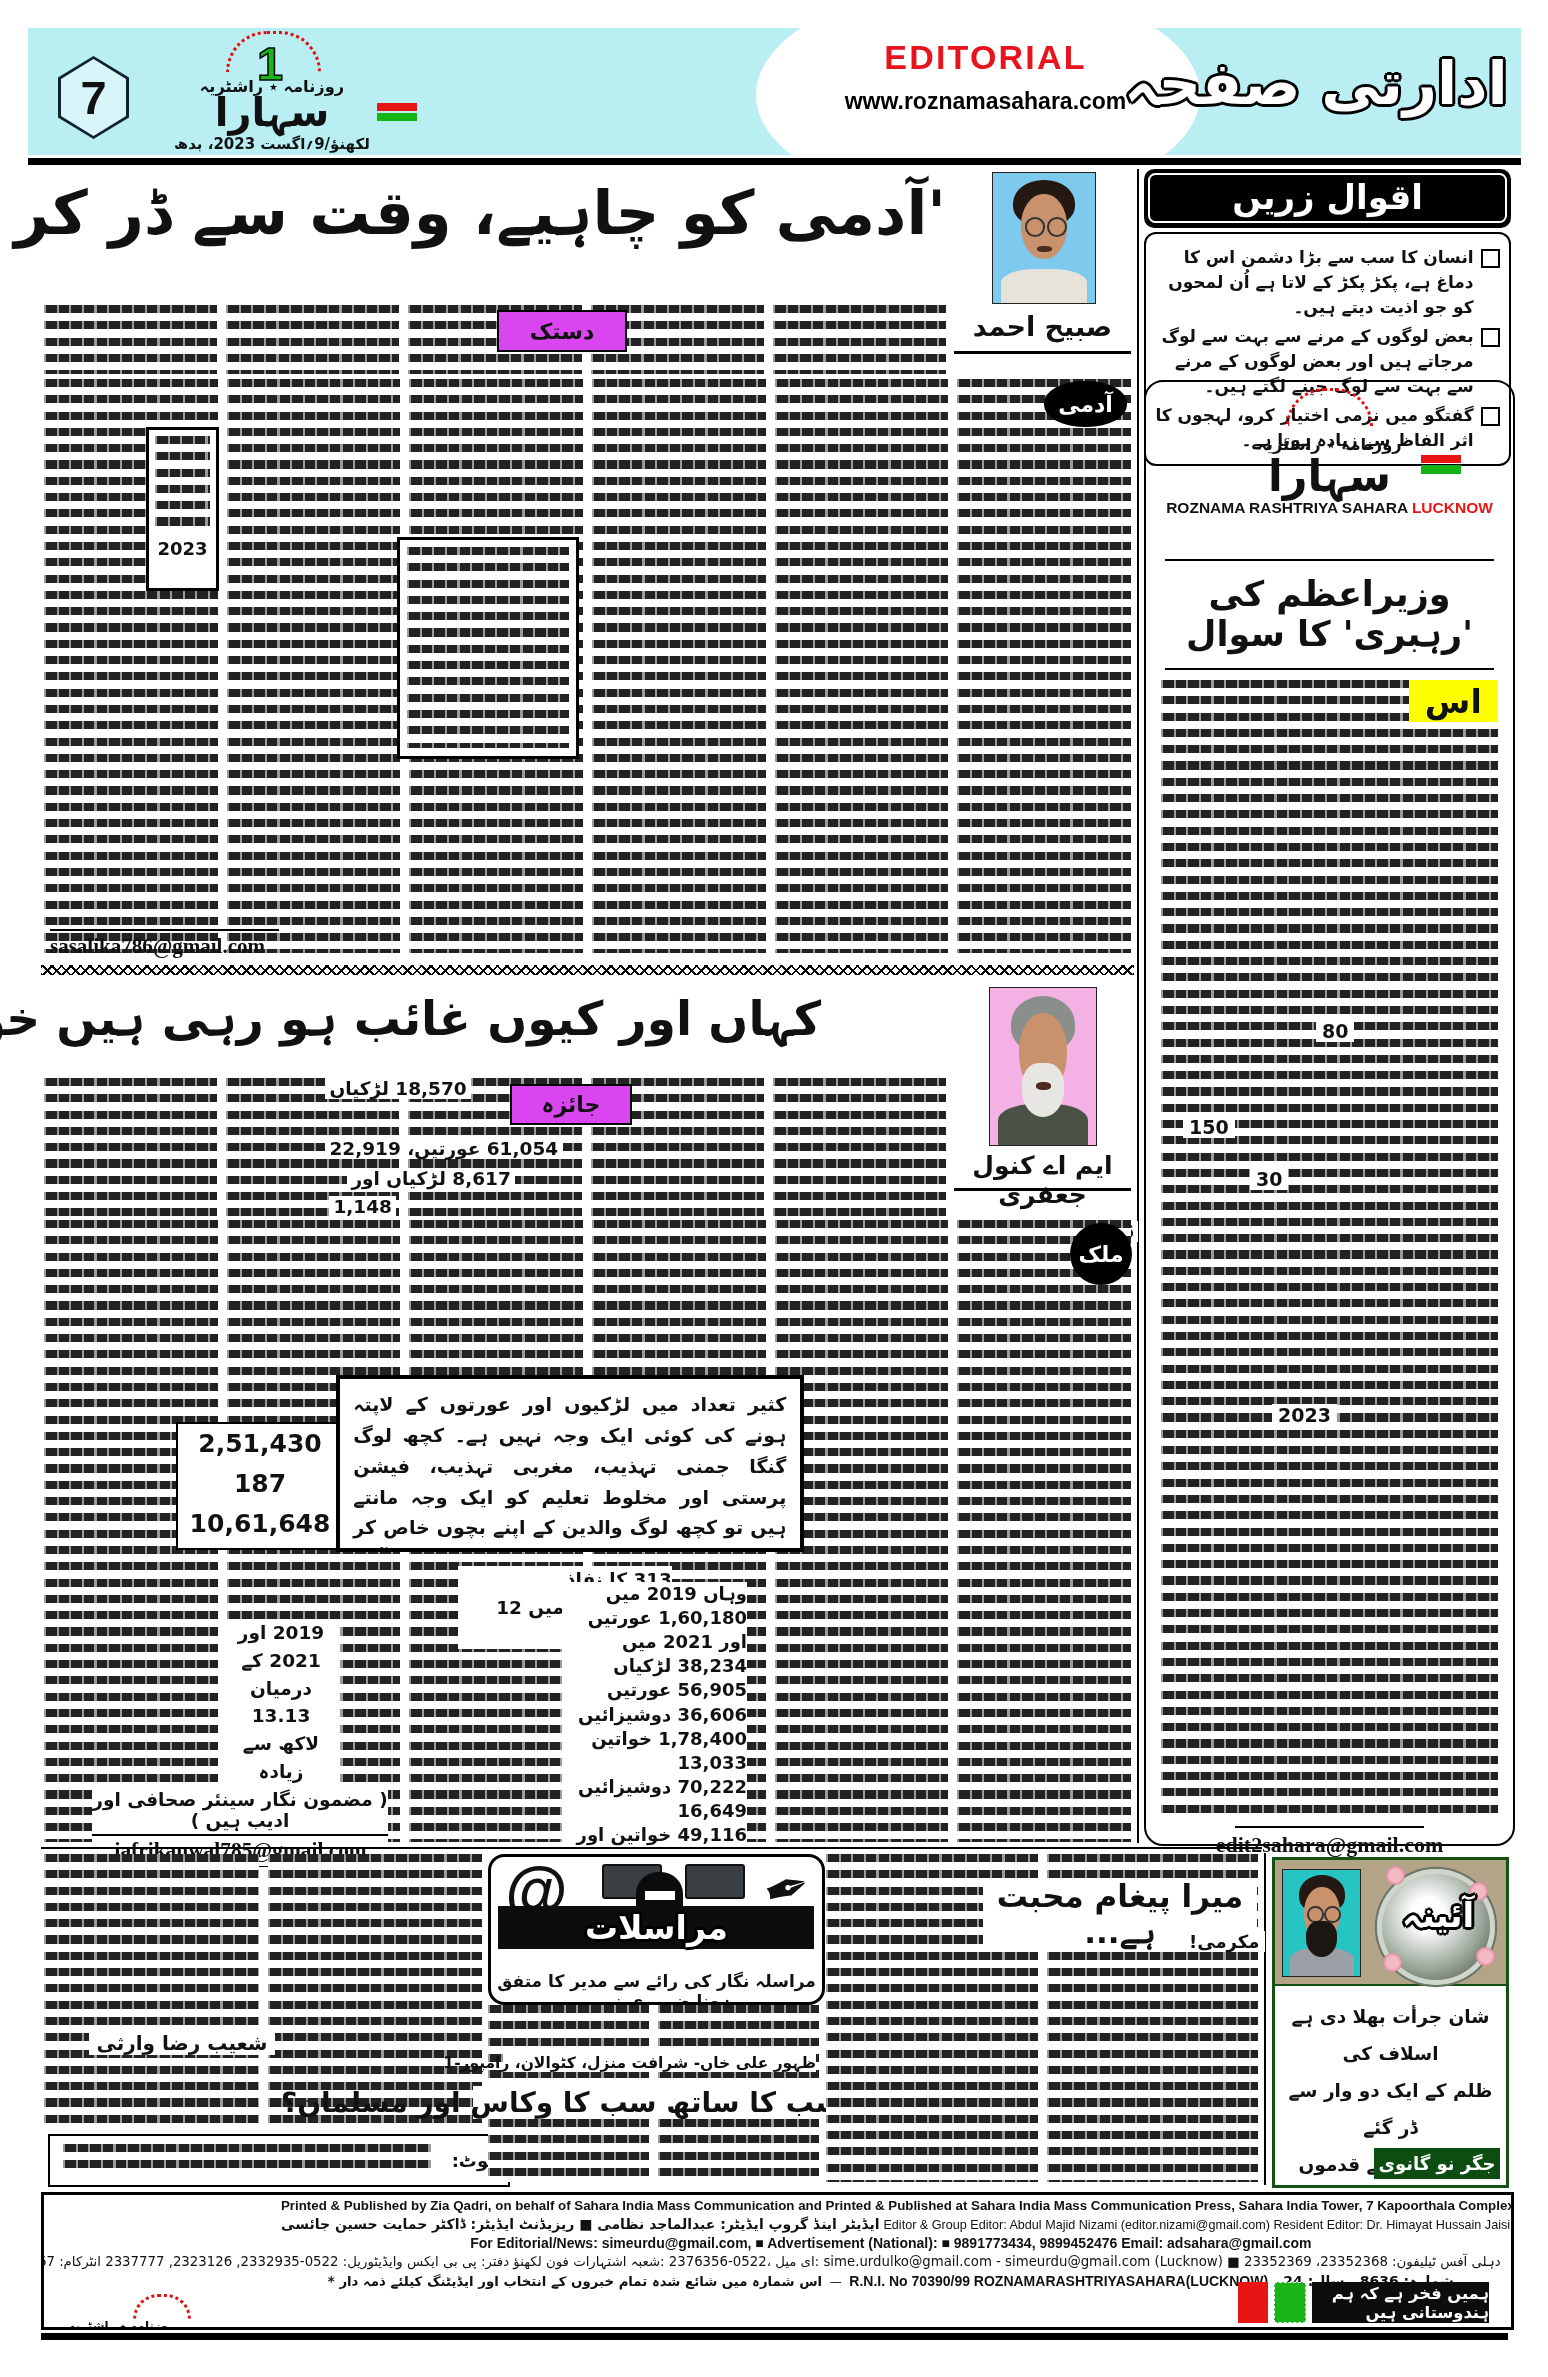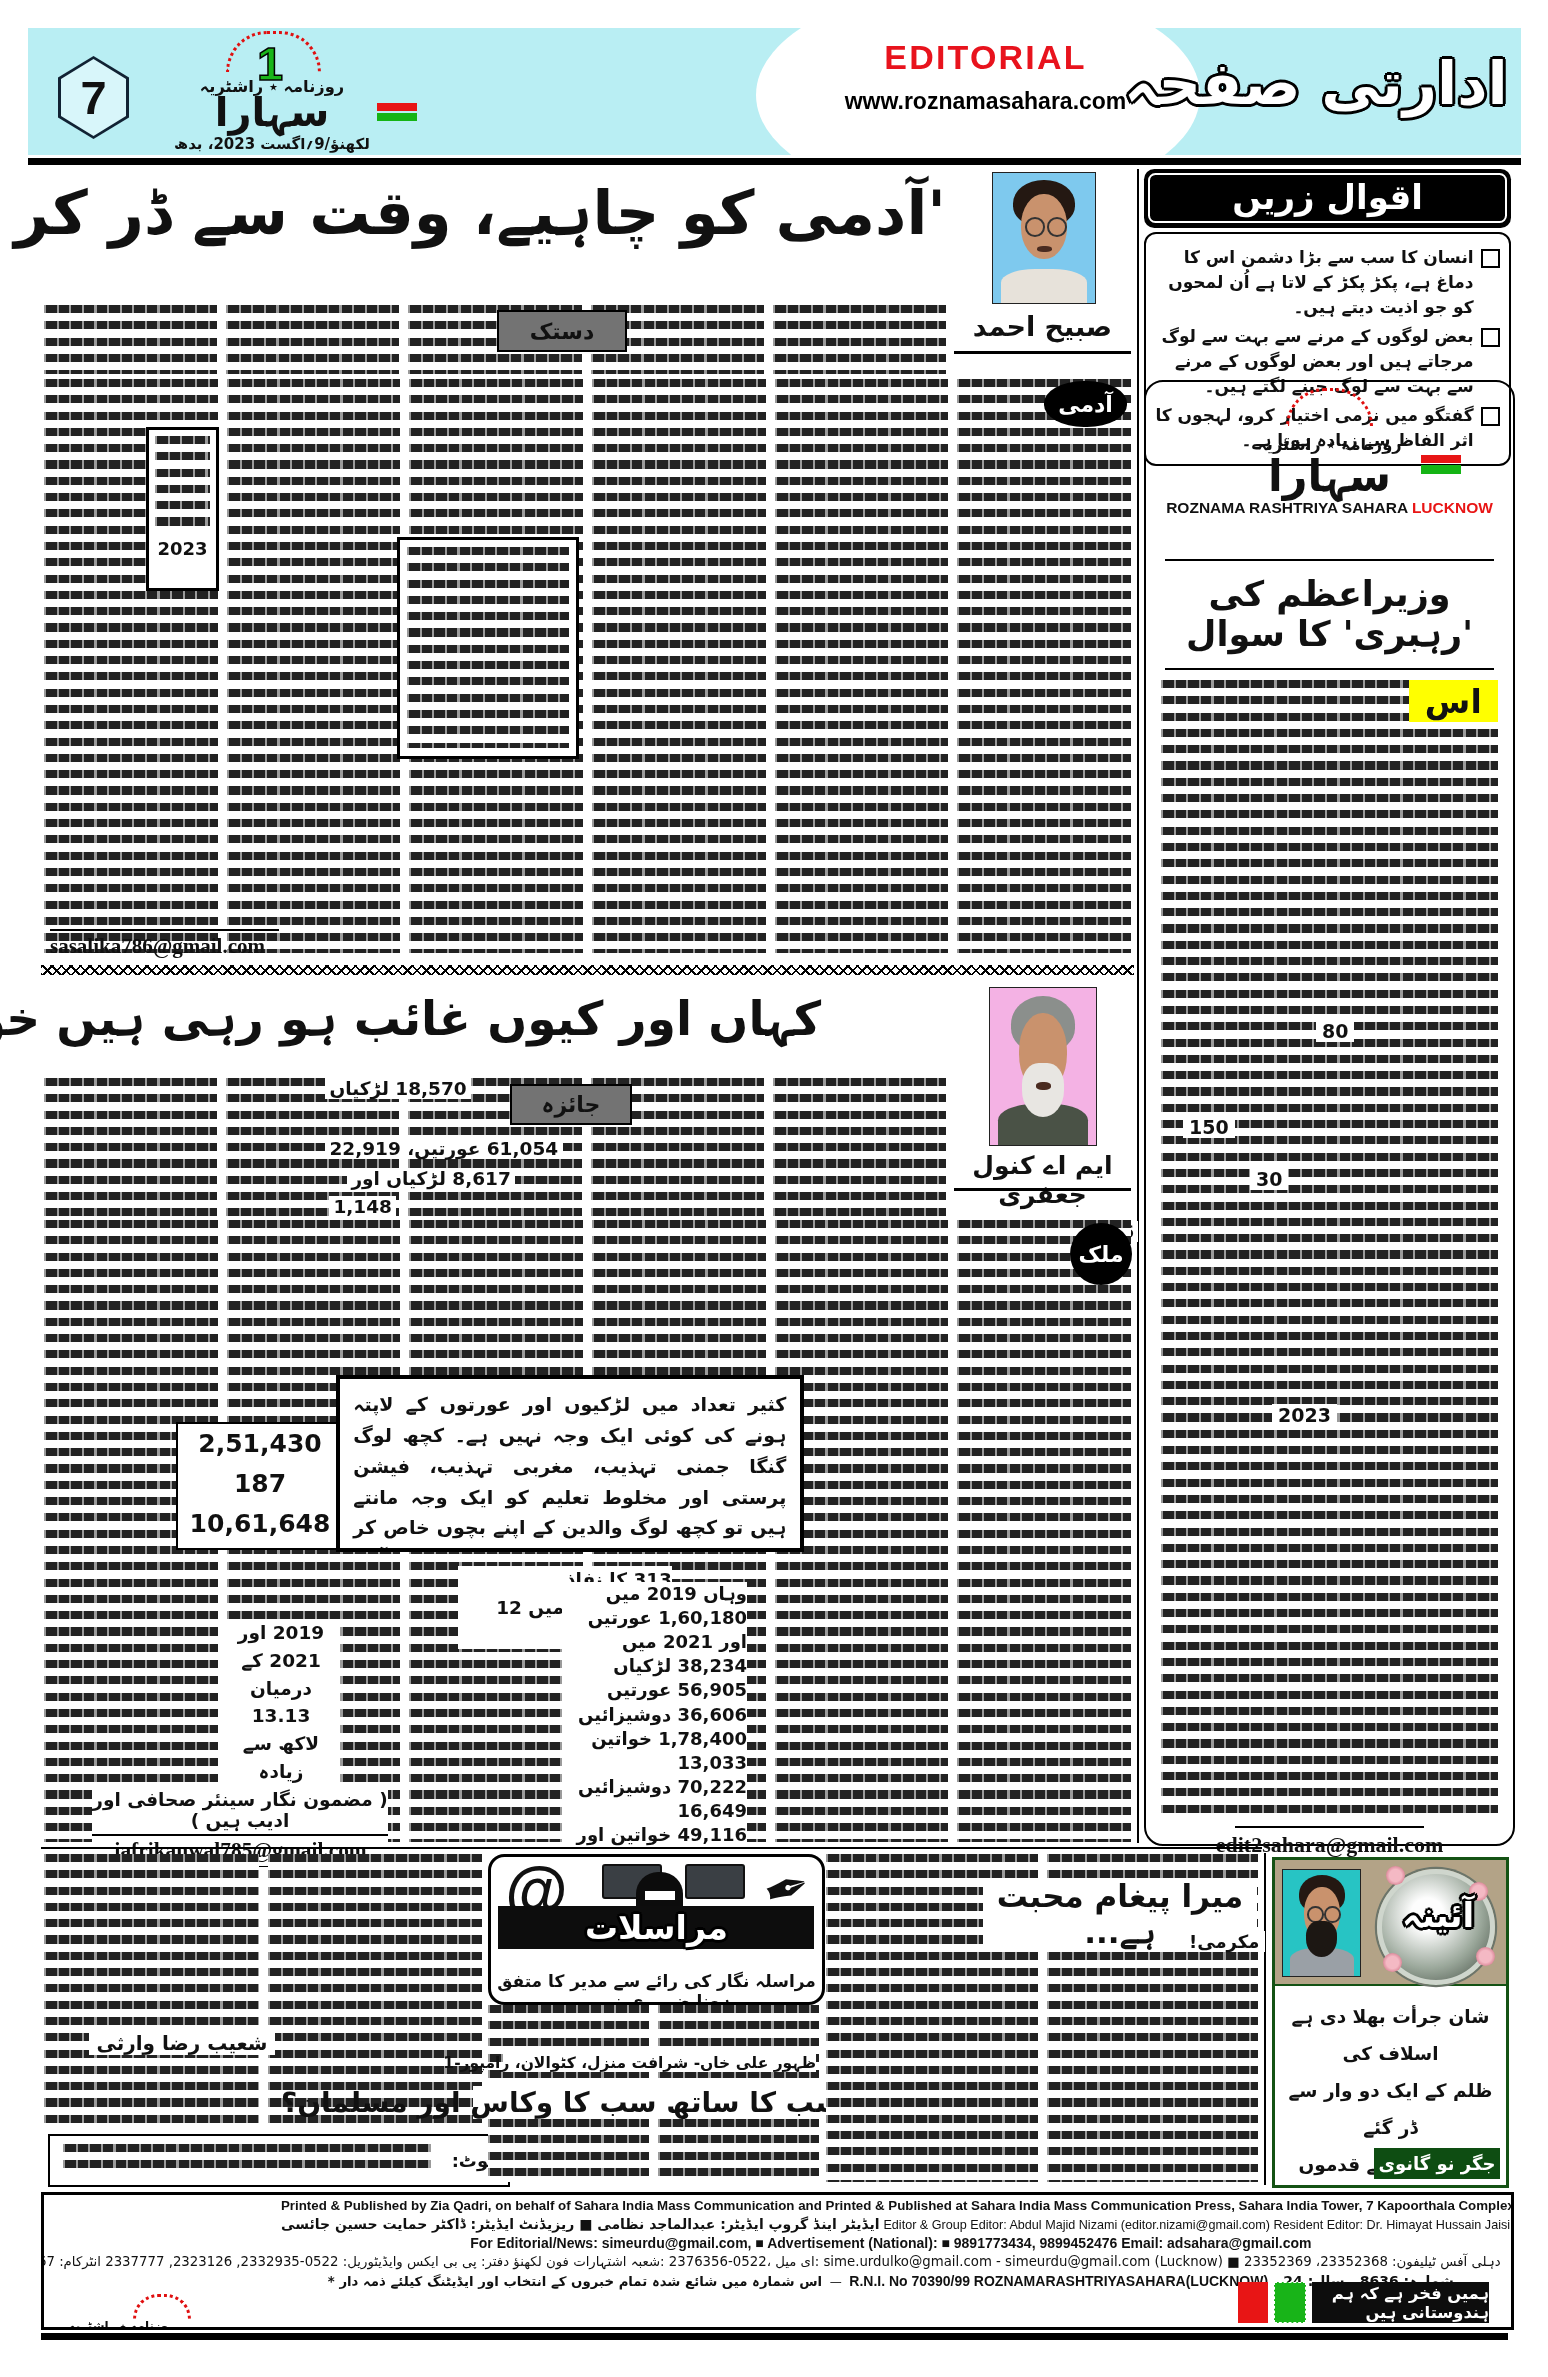--- a/index.html
+++ b/index.html
@@ -21,21 +21,21 @@
   .cols>div{flex:1;}
   .rule{background:#000;}
   .zig{background-image:
       repeating-linear-gradient(45deg,#000 0 1.8px,transparent 1.8px 6.7px),
       repeating-linear-gradient(-45deg,#000 0 1.8px,transparent 1.8px 6.7px);}
   .hex-o{clip-path:polygon(50% 0,100% 26%,100% 74%,50% 100%,0 74%,0 26%);background:#123;}
   .hex-i{clip-path:polygon(50% 0,100% 26%,100% 74%,50% 100%,0 74%,0 26%);background:#d8f6fa;
          position:absolute;inset:3px;display:flex;align-items:center;justify-content:center;}
   .outline-w{color:#fff;text-shadow:-2.2px -2.2px 0 #000,2.2px -2.2px 0 #000,-2.2px 2.2px 0 #000,2.2px 2.2px 0 #000,
              0 -3px 0 #000,0 3px 0 #000,-3px 0 0 #000,3px 0 0 #000;}
-  .tagbox{border:2.2px solid #000;background:#737373;display:flex;align-items:center;justify-content:center;}
+  .tagbox{border:2.2px solid #000;background:#d946ef;display:flex;align-items:center;justify-content:center;}
   .quotebox{border:3px solid #000;background:#fff;}
   .avatar{position:relative;overflow:hidden;border:1.5px solid #222;}
   .avatar .shoulder{position:absolute;bottom:0;left:8%;width:84%;height:26%;background:#e7e2da;border-radius:40% 40% 0 0;}
   .avatar .hair{position:absolute;top:5%;left:20%;width:60%;height:36%;background:#241812;border-radius:50% 50% 42% 42%;}
   .avatar .face{position:absolute;top:16%;left:27%;width:46%;height:50%;background:#c9926d;border-radius:48%;}
   .avatar .glass{position:absolute;top:34%;left:31%;width:16%;height:12%;border:2.2px solid #333;border-radius:50%;}
   .avatar .glass.r{left:53%;}
   .avatar .mouth{position:absolute;top:56%;left:43%;width:15%;height:5%;background:#4a2b20;border-radius:40%;}
   .avatar .beard{position:absolute;top:48%;left:30%;width:40%;height:34%;background:#e8e6e2;border-radius:40% 40% 50% 50%;}
   .avatar .beard.dark{background:#1c1713;}

